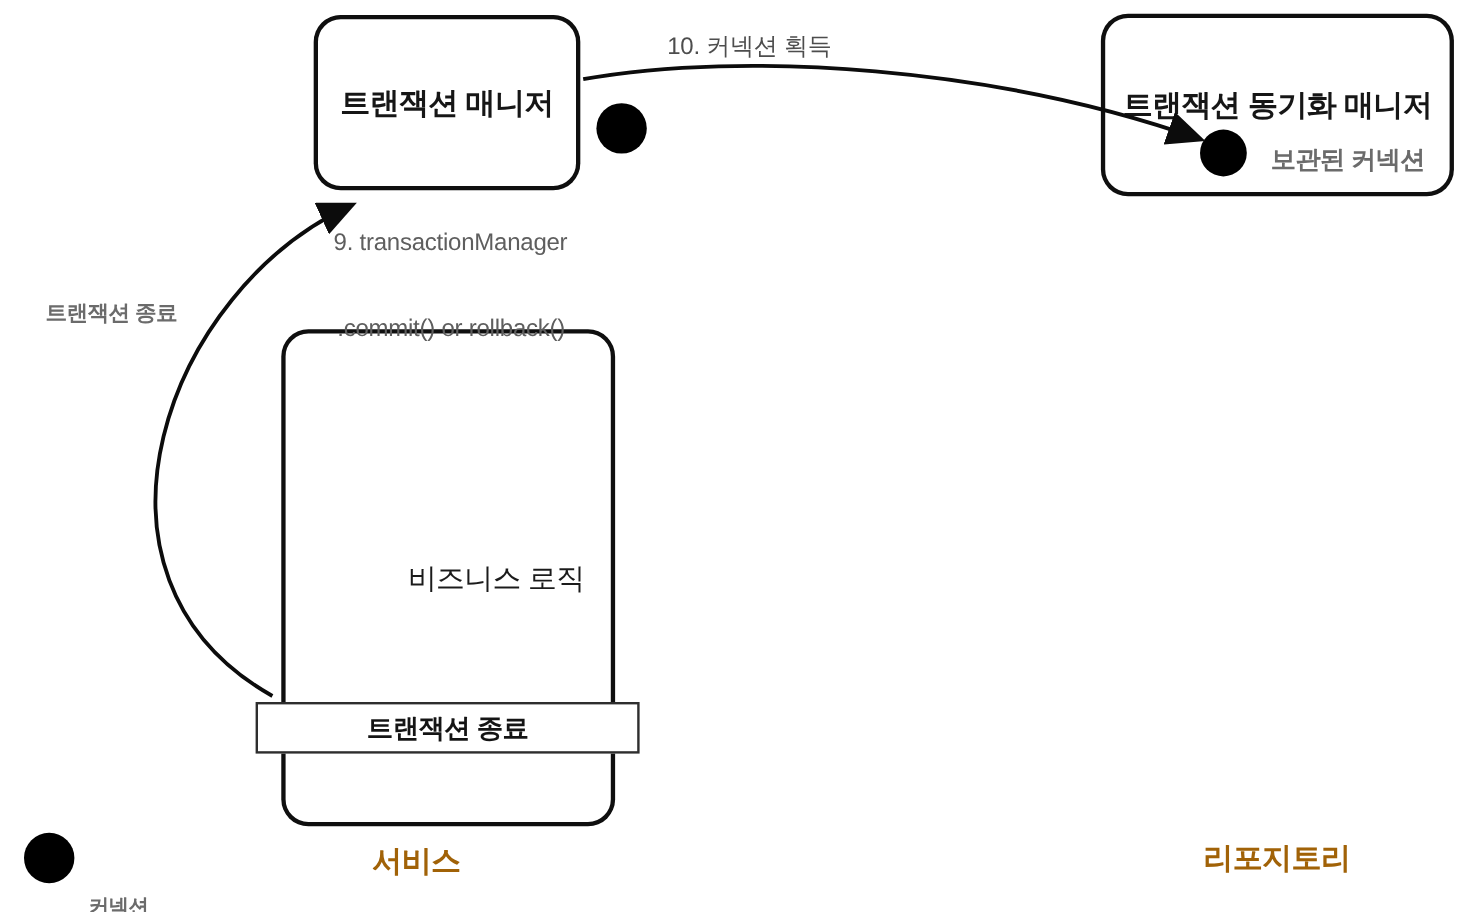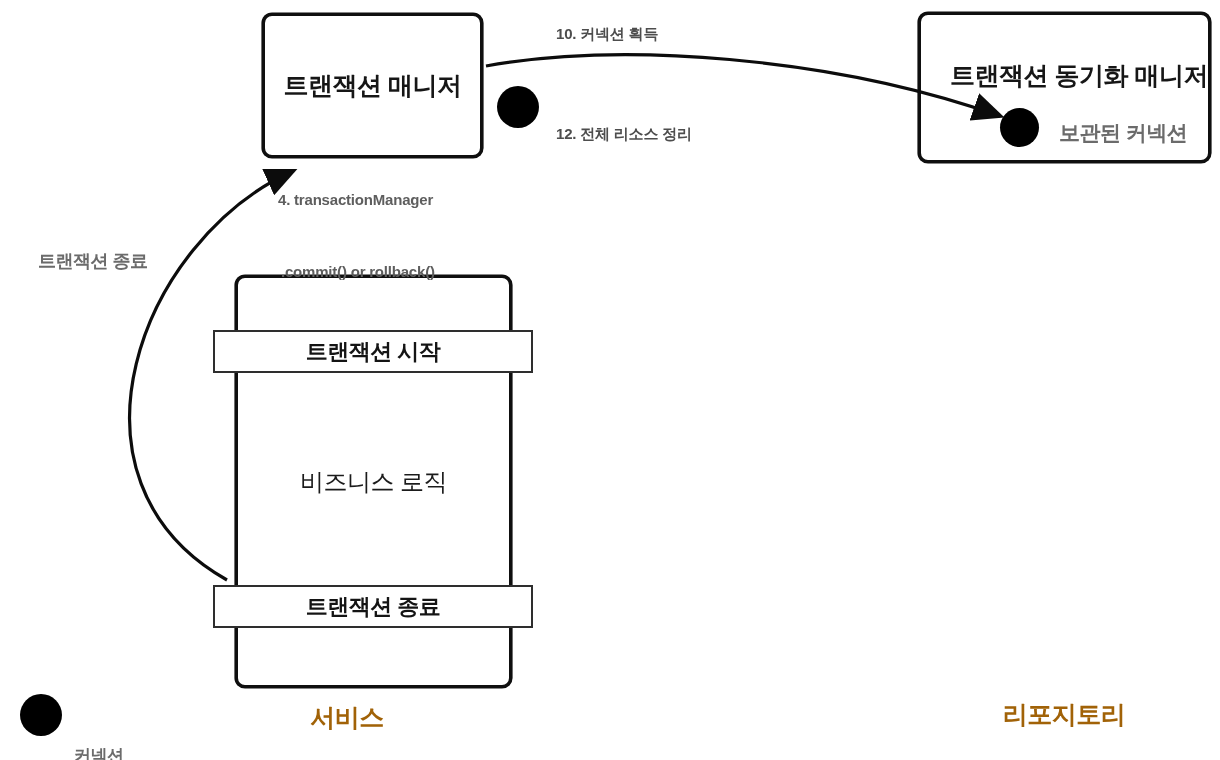--- a/index.html
+++ b/index.html
@@ -8,21 +8,21 @@
     width: 1220px;
     height: 760px;
     background: #ffffff;
     font-family: "Liberation Sans", "DejaVu Sans", sans-serif;
     overflow: hidden;
   }
   .sketch-box {
     position: absolute;
     background: #ffffff;
     border: 3.5px solid #0f0f0f;
-    border-radius: 10px;
+    border-radius: 22px;
     box-shadow: 0 0 0 0.6px #0f0f0f;
     box-sizing: border-box;
   }
   .box-title {
     position: absolute;
     width: 100%;
     text-align: center;
     color: #161616;
     font-size: 25px;
     font-weight: 600;
@@ -57,22 +57,22 @@
     letter-spacing: -0.5px;
   }
   .dot {
     position: absolute;
     background: #000000;
     border-radius: 50%;
     z-index: 4;
   }
   .annot {
     position: absolute;
-    font-size: 15px;
-    font-weight: 700;
+    font-size: 20px;
+    font-weight: 400;
     color: #4d4d4d;
     letter-spacing: -0.2px;
     white-space: nowrap;
     z-index: 4;
   }
   .gray-label {
     position: absolute;
     font-size: 18px;
     font-weight: 700;
     color: #6b6b6b;
@@ -101,40 +101,38 @@
 </head>
 <body>
 
 <div class="canvas">
 
   <div class="sketch-box center-flex" style="left:262px; top:13px; width:221px; height:145px;">
     <div class="box-title" style="position:static;">트랜잭션 매니저</div>
   </div>
 
   <div class="sketch-box" style="left:918px; top:12px; width:293px; height:151px;">
-    <div class="box-title" style="top:44px; left:0;text-align:right;">트랜잭션 동기화 매니저</div>
+    <div class="box-title" style="top:56px; left:0;">트랜잭션 동기화 매니저</div>
     <div class="dot" style="left:79px; top:93px; width:39px; height:39px;"></div>
     <div class="gray-label" style="left:138px; top:104px; font-size:21px;">보관된 커넥션</div>
   </div>
 
   <div class="sketch-box" style="left:235px; top:275px; width:277px; height:413px;">
-    <div class="banner" style="left:-25px; top:52px; width:320px; height:43px;">트랜잭션 시작</div>
-    <div class="body-label" style="top:188px;">비즈니스 로직</div>
+    <div class="body-label" style="top:188px;margin-left:40px;">비즈니스 로직</div>
     <div class="banner" style="left:-25px; top:307px; width:320px; height:43px;">트랜잭션 종료</div>
   </div>
   <div class="caption" style="left:290px; top:701px; width:114px;">서비스</div>
 
   <div class="caption" style="left:1000px; top:698px; width:128px;">리포지토리</div>
 
   <div class="dot" style="left:497px; top:86px; width:42px; height:42px;"></div>
 
   <div class="annot" style="left:556px; top:25px;">10. 커넥션 획득</div>
-  <div class="annot" style="left:556px; top:125px;">12. 전체 리소스 정리</div>
 
-  <div class="annot" style="left:278px; top:191px; color:#5e5e5e;">4. transactionManager</div>
+  <div class="annot" style="left:278px; top:191px; color:#5e5e5e;">9. transactionManager</div>
   <div class="annot" style="left:281px; top:215px; color:#5e5e5e;margin-top:48px;">.commit() or rollback()</div>
 
   <div class="gray-label" style="left:38px; top:249px;">트랜잭션 종료</div>
 
   <div class="dot" style="left:20px; top:694px; width:42px; height:42px;"></div>
   <div class="gray-label" style="left:74px; top:704px; font-size:17px;margin-top:40px;">커넥션</div>
 
   <svg class="arrows" viewBox="0 0 1220 760" xmlns="http://www.w3.org/2000/svg">
     <defs>
       <marker id="arrowhead" markerWidth="11" markerHeight="9" refX="8.5" refY="4.5" orient="auto">

